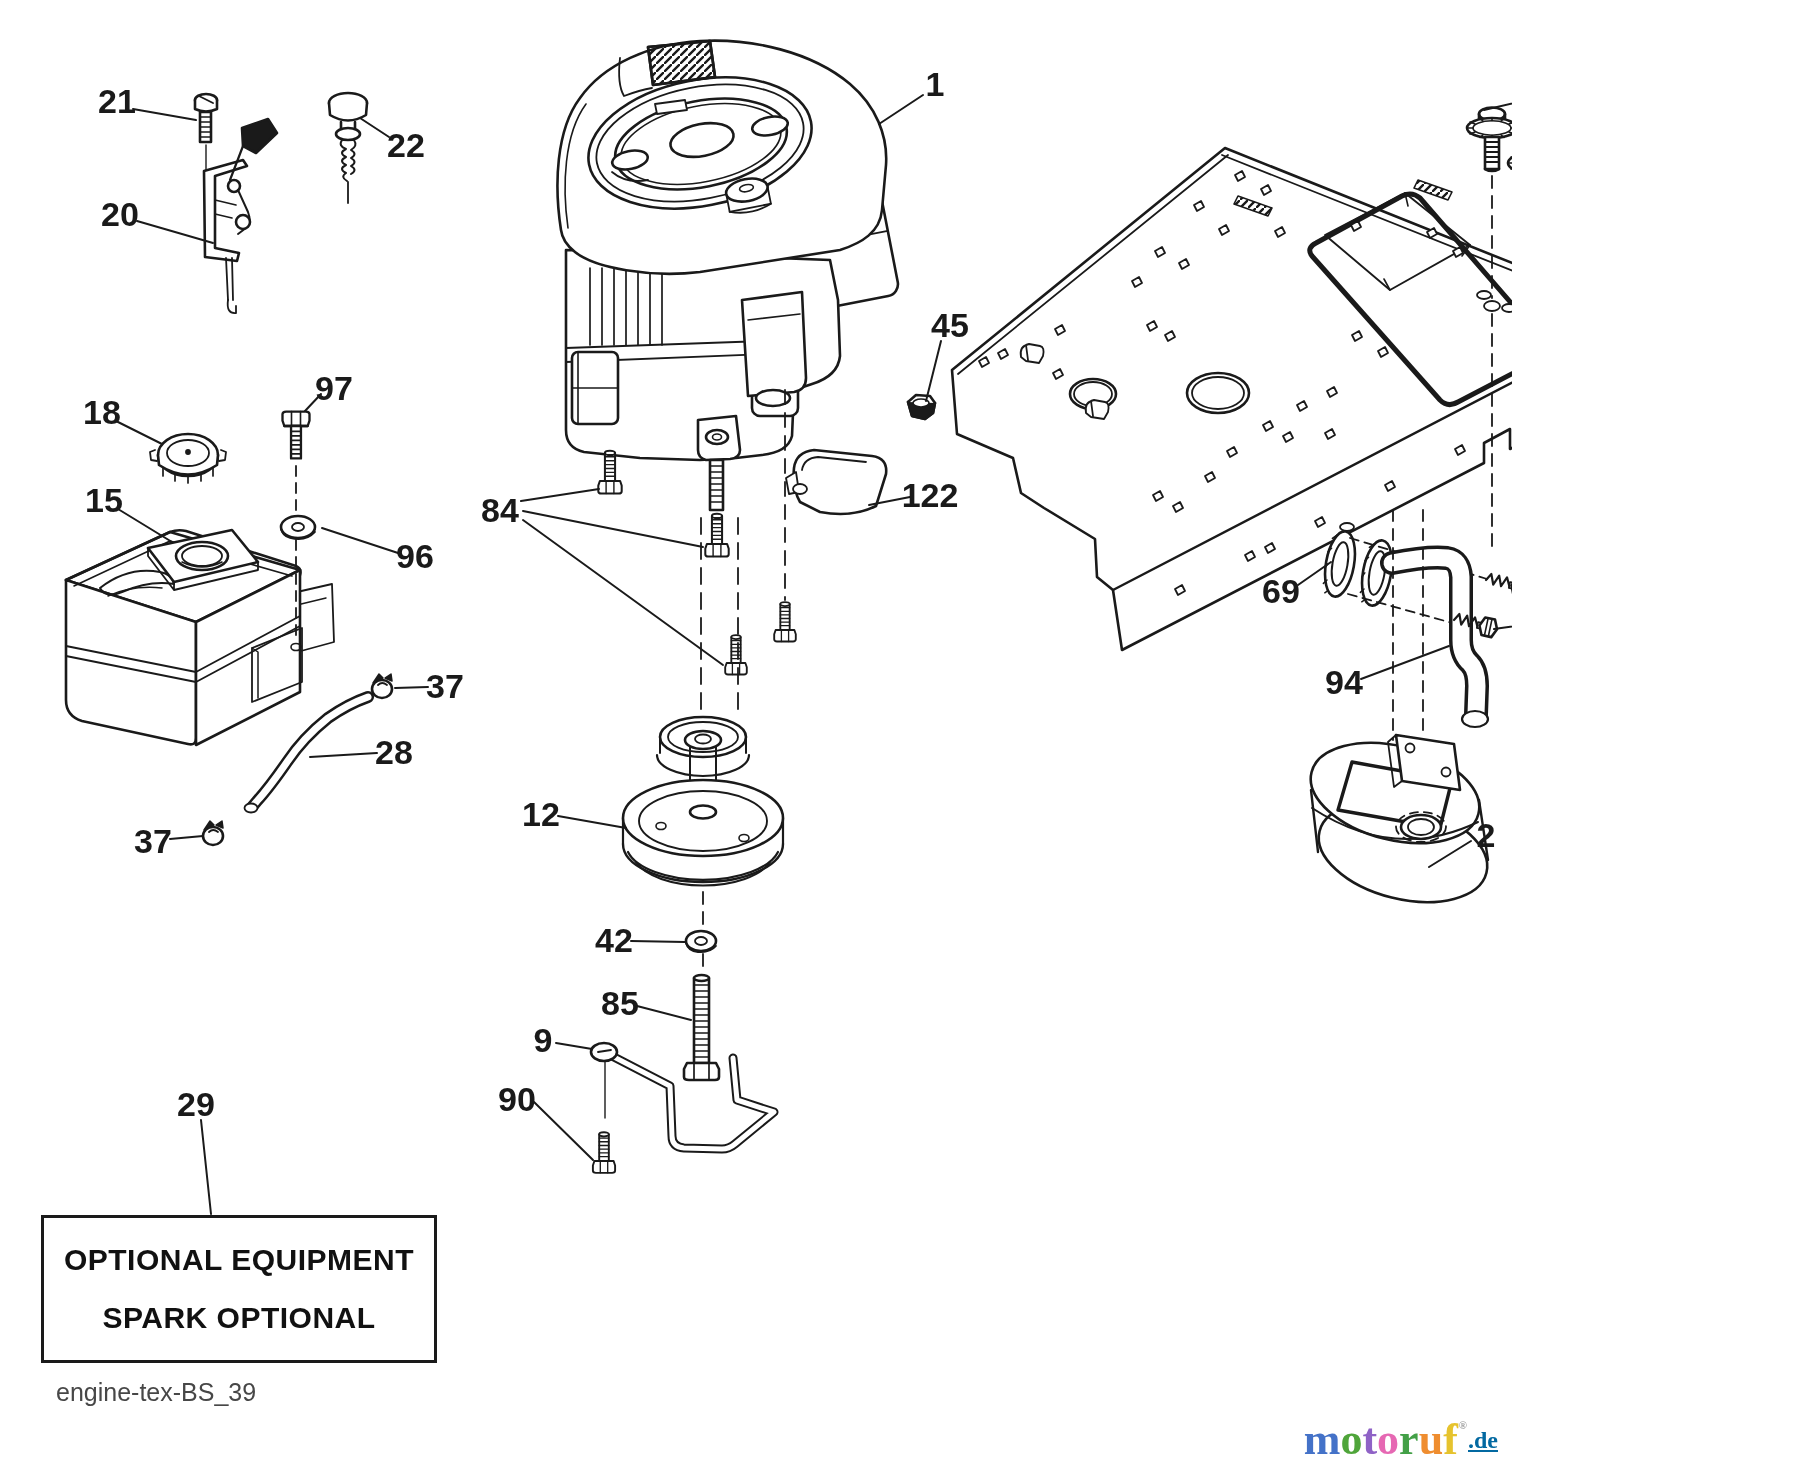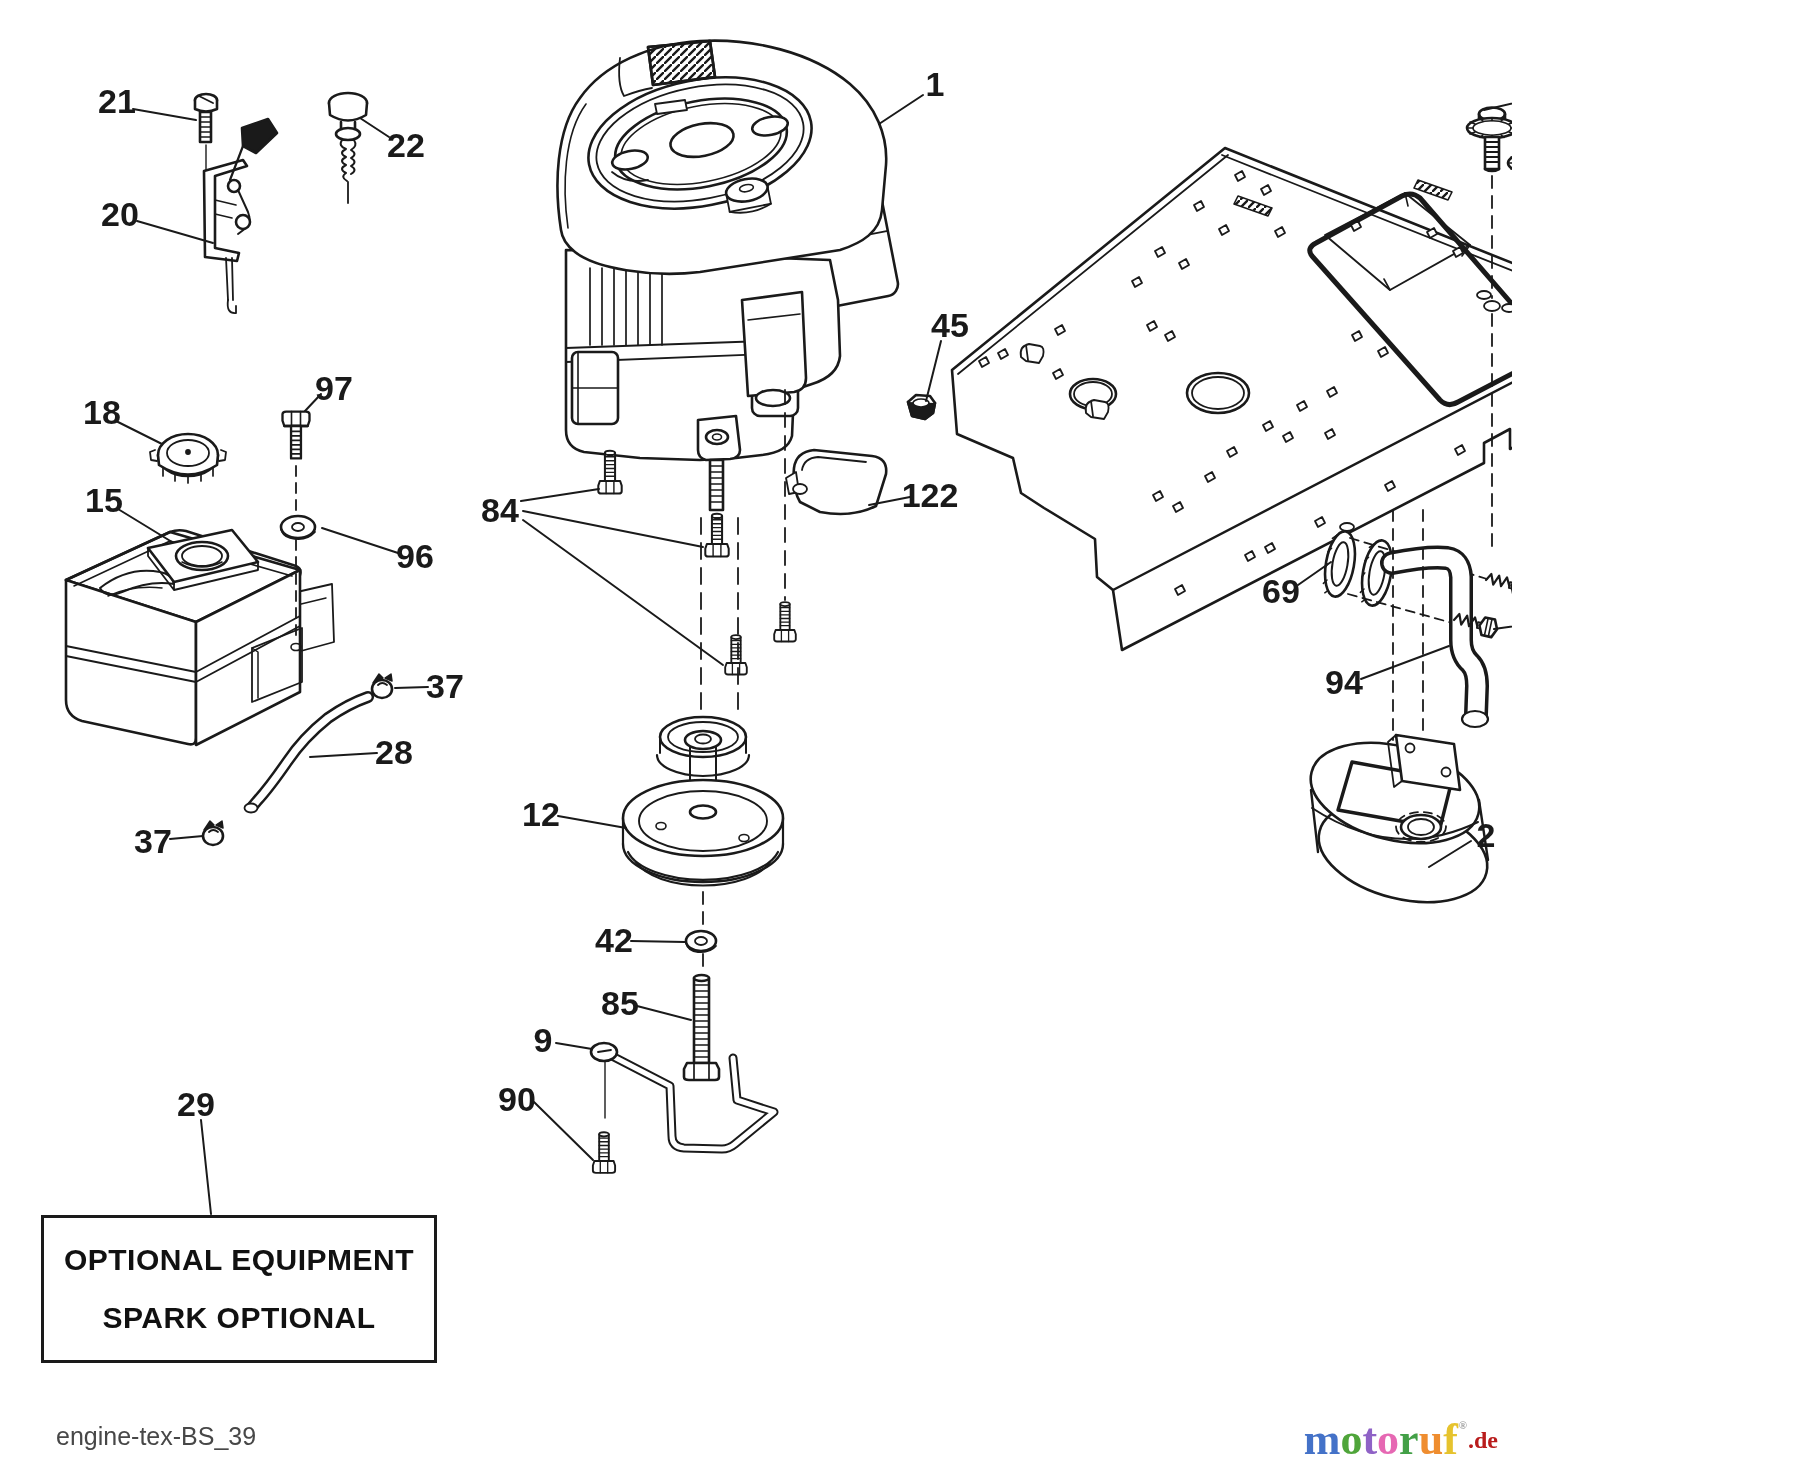--- a/index.html
+++ b/index.html
@@ -3,21 +3,21 @@
 <meta charset="utf-8">
 <style>
   html,body{margin:0;padding:0;background:#fff;}
   .stage{position:relative;width:1512px;height:1470px;background:#ffffff;overflow:hidden;
          font-family:"Liberation Sans",sans-serif;}
   svg{position:absolute;left:0;top:0;}
   .opt-box{position:absolute;left:41px;top:1215px;width:396px;height:148px;
            border:3px solid #1a1a1a;box-sizing:border-box;display:flex;flex-direction:column;
            align-items:center;justify-content:center;gap:28px;background:#fff;}
   .opt-box div{font-weight:bold;font-size:30px;letter-spacing:.5px;color:#111;line-height:1;}
-  .footer-code{position:absolute;left:56px;top:1378px;font-size:25px;color:#474747;margin-top:44px;}
+  .footer-code{position:absolute;left:56px;top:1378px;font-size:25px;color:#474747;}
   .logo{position:absolute;right:14px;top:1418px;display:flex;align-items:center;
         font-family:"Liberation Serif",serif;font-weight:bold;font-size:44px;line-height:1;}
   .logo .mark{font-size:11px;color:#9a9a9a;align-self:flex-start;margin:2px 1px 0 1px;}
   .logo .suffix{font-size:24px;font-family:"Liberation Serif",serif;font-weight:bold;}
 </style>
 </head>
 <body>
 
 <div class="stage">
 
@@ -454,16 +454,16 @@
 <div class="opt-box">
   <div>OPTIONAL EQUIPMENT</div>
   <div>SPARK OPTIONAL</div>
 </div>
 
 <div class="footer-code">engine-tex-BS_39</div>
 
 <div class="logo">
   <span id="logo-letters"><span style="color: rgb(68, 114, 200);">m</span><span style="color: rgb(79, 165, 58);">o</span><span style="color: rgb(143, 98, 198);">t</span><span style="color: rgb(230, 104, 179);">o</span><span style="color: rgb(67, 160, 71);">r</span><span style="color: rgb(239, 141, 47);">u</span><span style="color: rgb(230, 195, 46);">f</span></span>
       <span class="mark">®</span>
-      <span class="suffix" style="color: #b91c1c;">.de</span>
+      <span class="suffix" style="color: #0369a1; text-decoration: underline;">.de</span>
 </div>
 
 </div>
 
 </body></html>

